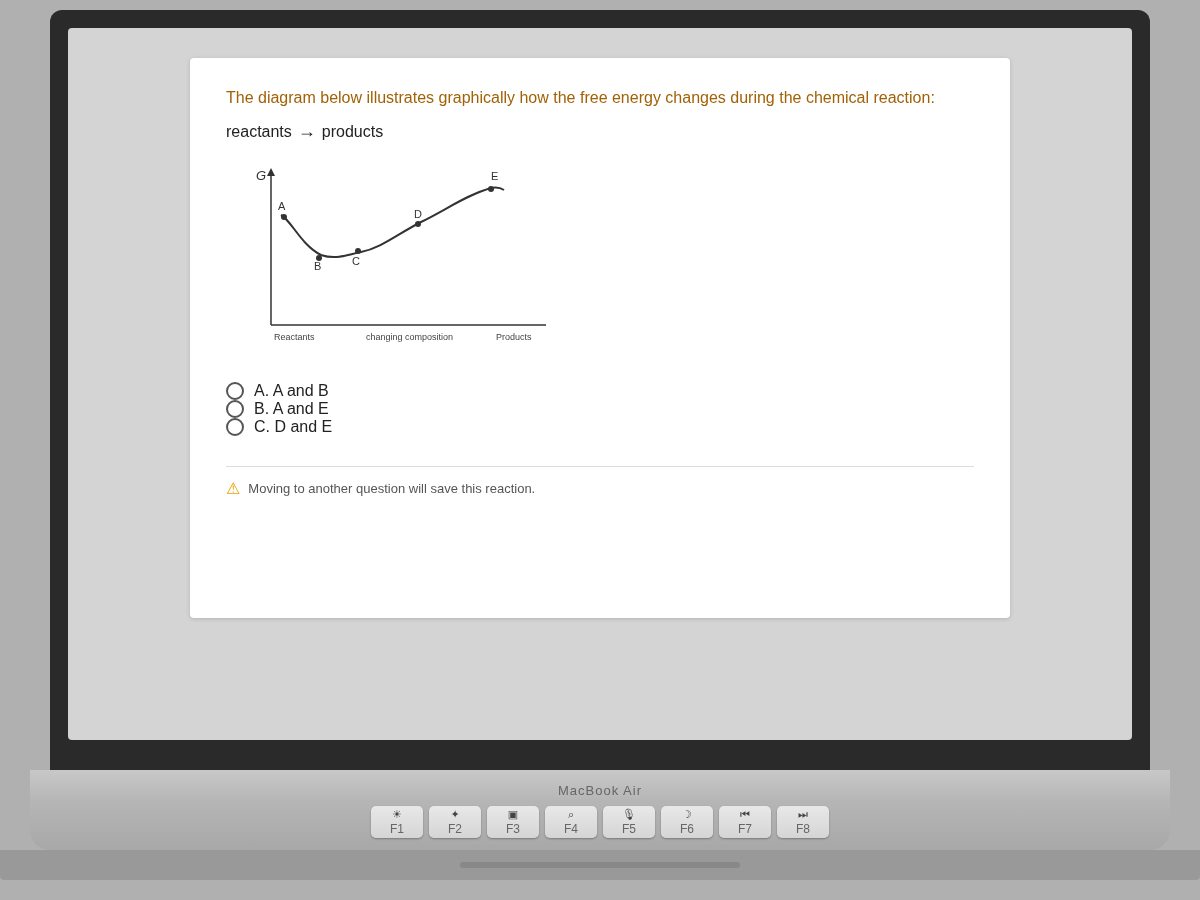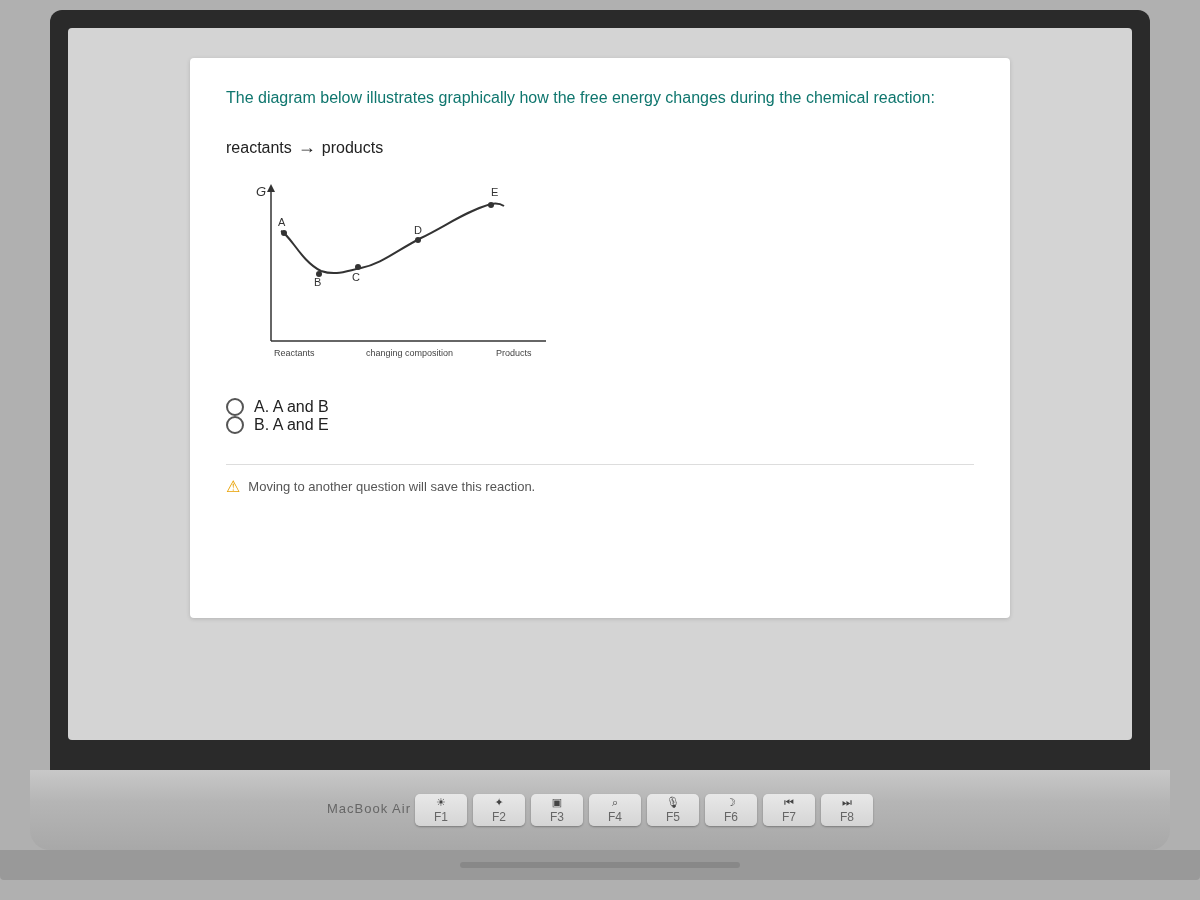--- a/index.html
+++ b/index.html
@@ -45,23 +45,23 @@
       background: white;
       width: 820px;
       min-height: 560px;
       border-radius: 4px;
       padding: 28px 36px;
       box-shadow: 0 1px 4px rgba(0,0,0,0.15);
     }
 
     .intro-text {
       font-size: 16px;
-      color: #0f766e;
+      color: #a16207;
       line-height: 1.5;
-      margin-bottom: 27px;
+      margin-bottom: 11px;
     }
 
     .reaction-line {
       font-size: 16px;
       color: #222;
       margin-bottom: 18px;
       display: flex;
       align-items: center;
       gap: 6px;
     }
@@ -144,20 +144,21 @@
       font-size: 16px;
     }
 
     
     .keyboard-base {
       width: 1140px;
       height: 80px;
       background: linear-gradient(180deg, #c8c8c8 0%, #b5b5b5 40%, #a8a8a8 100%);
       border-radius: 0 0 20px 20px;
       display: flex;
+      flex-direction: column;
       align-items: center;
       justify-content: center;
       gap: 4px;
       padding: 8px 20px;
     }
 
     .macbook-label {
       font-size: 13px;
       color: #666;
       letter-spacing: 1px;
@@ -271,20 +272,27 @@
             <span class="option-letter">A. </span>A and B
           </span>
         </li>
         <li class="option-item">
           <div class="radio-circle">
           </div>
           <span class="option-label">
             <span class="option-letter">B. </span>A and E
           </span>
         </li>
+        <li class="option-item">
+          <div class="radio-circle">
+          </div>
+          <span class="option-label">
+            <span class="option-letter">C. </span>D and E
+          </span>
+        </li>
       </ul>
 
       <div class="warning-bar">
         <span class="warning-icon">⚠</span>
         <span>Moving to another question will save this reaction.</span>
       </div>
 
     </div>
   </div>
 </div>

